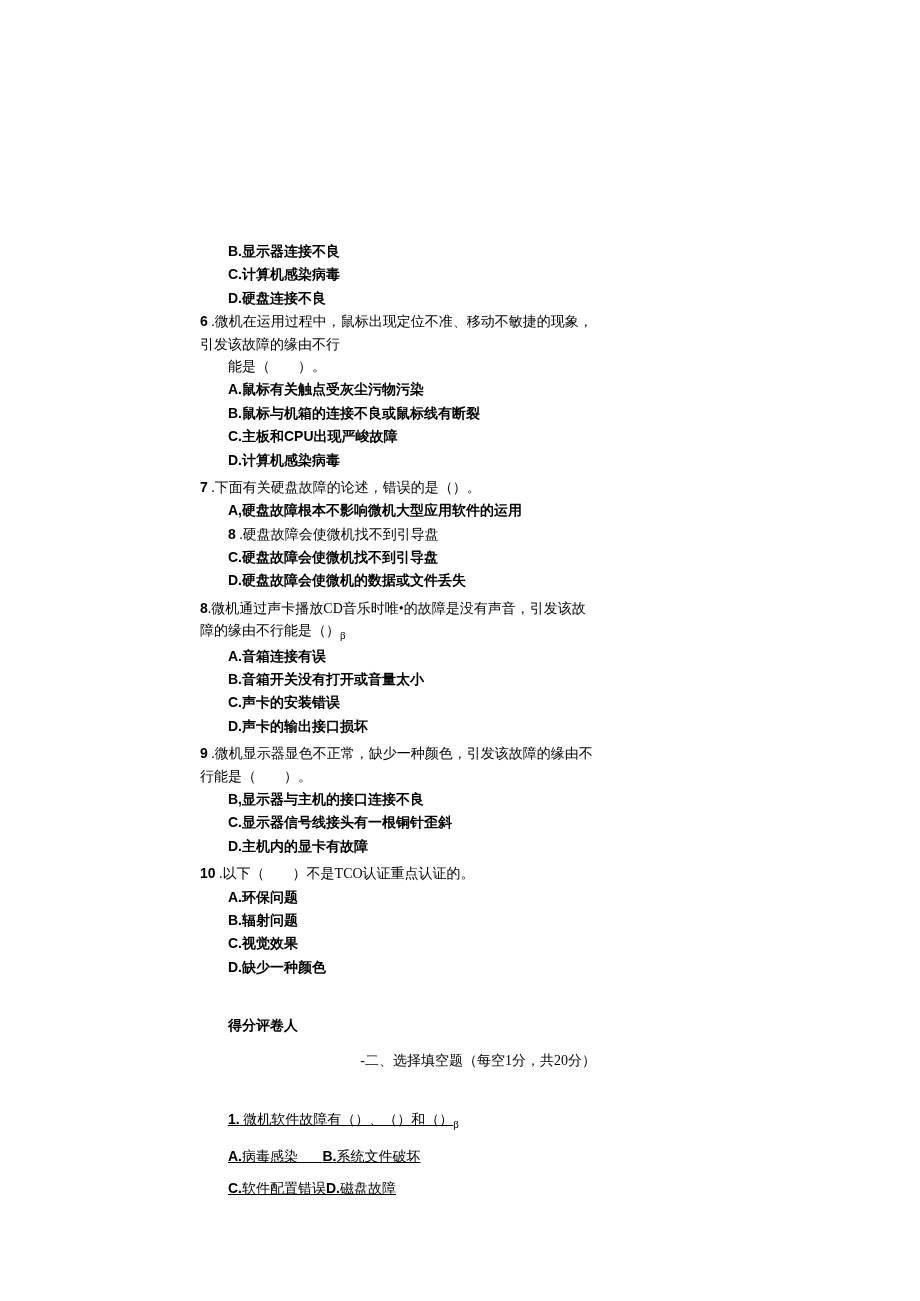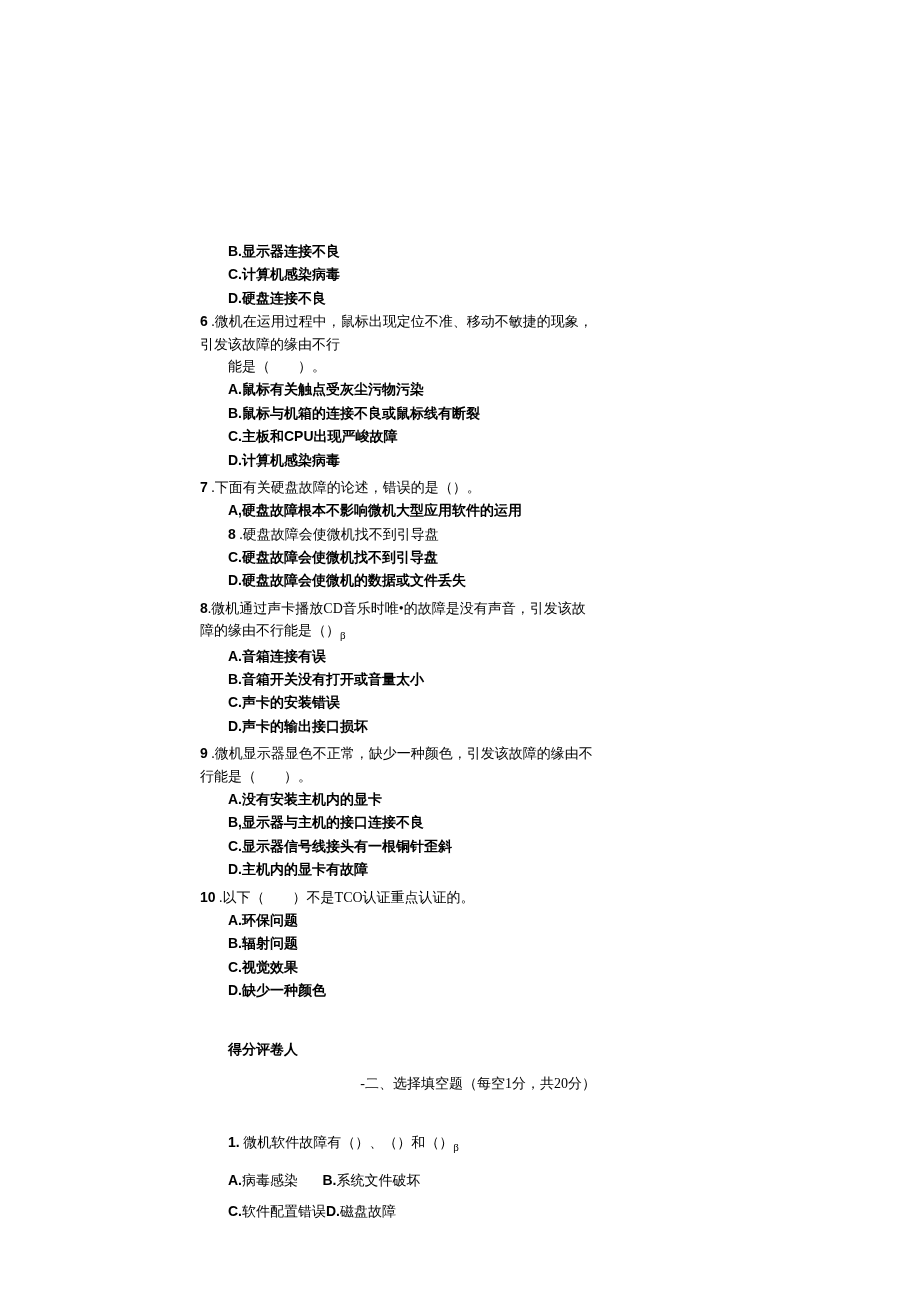--- a/index.html
+++ b/index.html
@@ -47,20 +47,21 @@
     font-weight: normal;
     margin-top: 12px;
     margin-bottom: 36px;
   }
   .sub {
     vertical-align: sub;
     font-size: 11px;
   }
   .fill-block {
     padding-left: 28px;
+    text-decoration: underline;
   }
   .fill-q {
     margin-bottom: 12px;
   }
   .fill-opts {
     margin-bottom: 8px;
   }
   .bold {
     font-weight: bold;
     font-family: Arial, sans-serif;
@@ -103,21 +104,20 @@
     <div class="opt-line"><span class="opt-label">A.音箱连接有误</span></div>
     <div class="opt-line"><span class="opt-label">B.音箱开关没有打开或音量太小</span></div>
     <div class="opt-line"><span class="opt-label">C.声卡的安装错误</span></div>
     <div class="opt-line"><span class="opt-label">D.声卡的输出接口损坏</span></div>
   </div>
 
   <div class="q-block">
     <div class="q-stem">
       <span class="q-num">9</span><span> .微机显示器显色不正常，缺少一种颜色，引发该故障的缘由不行能是（　　）。</span>
     </div>
-    <div class="opt-line"><span class="opt-label">A.没有安装主机内的显卡</span></div>
     <div class="opt-line"><span class="opt-label">B,显示器与主机的接口连接不良</span></div>
     <div class="opt-line"><span class="opt-label">C.显示器信号线接头有一根铜针歪斜</span></div>
     <div class="opt-line"><span class="opt-label">D.主机内的显卡有故障</span></div>
   </div>
 
   <div class="q-block">
     <div class="q-stem">
       <span class="q-num">10</span><span> .以下（　　）不是TCO认证重点认证的。</span>
     </div>
     <div class="opt-line"><span class="opt-label">A.环保问题</span></div>

